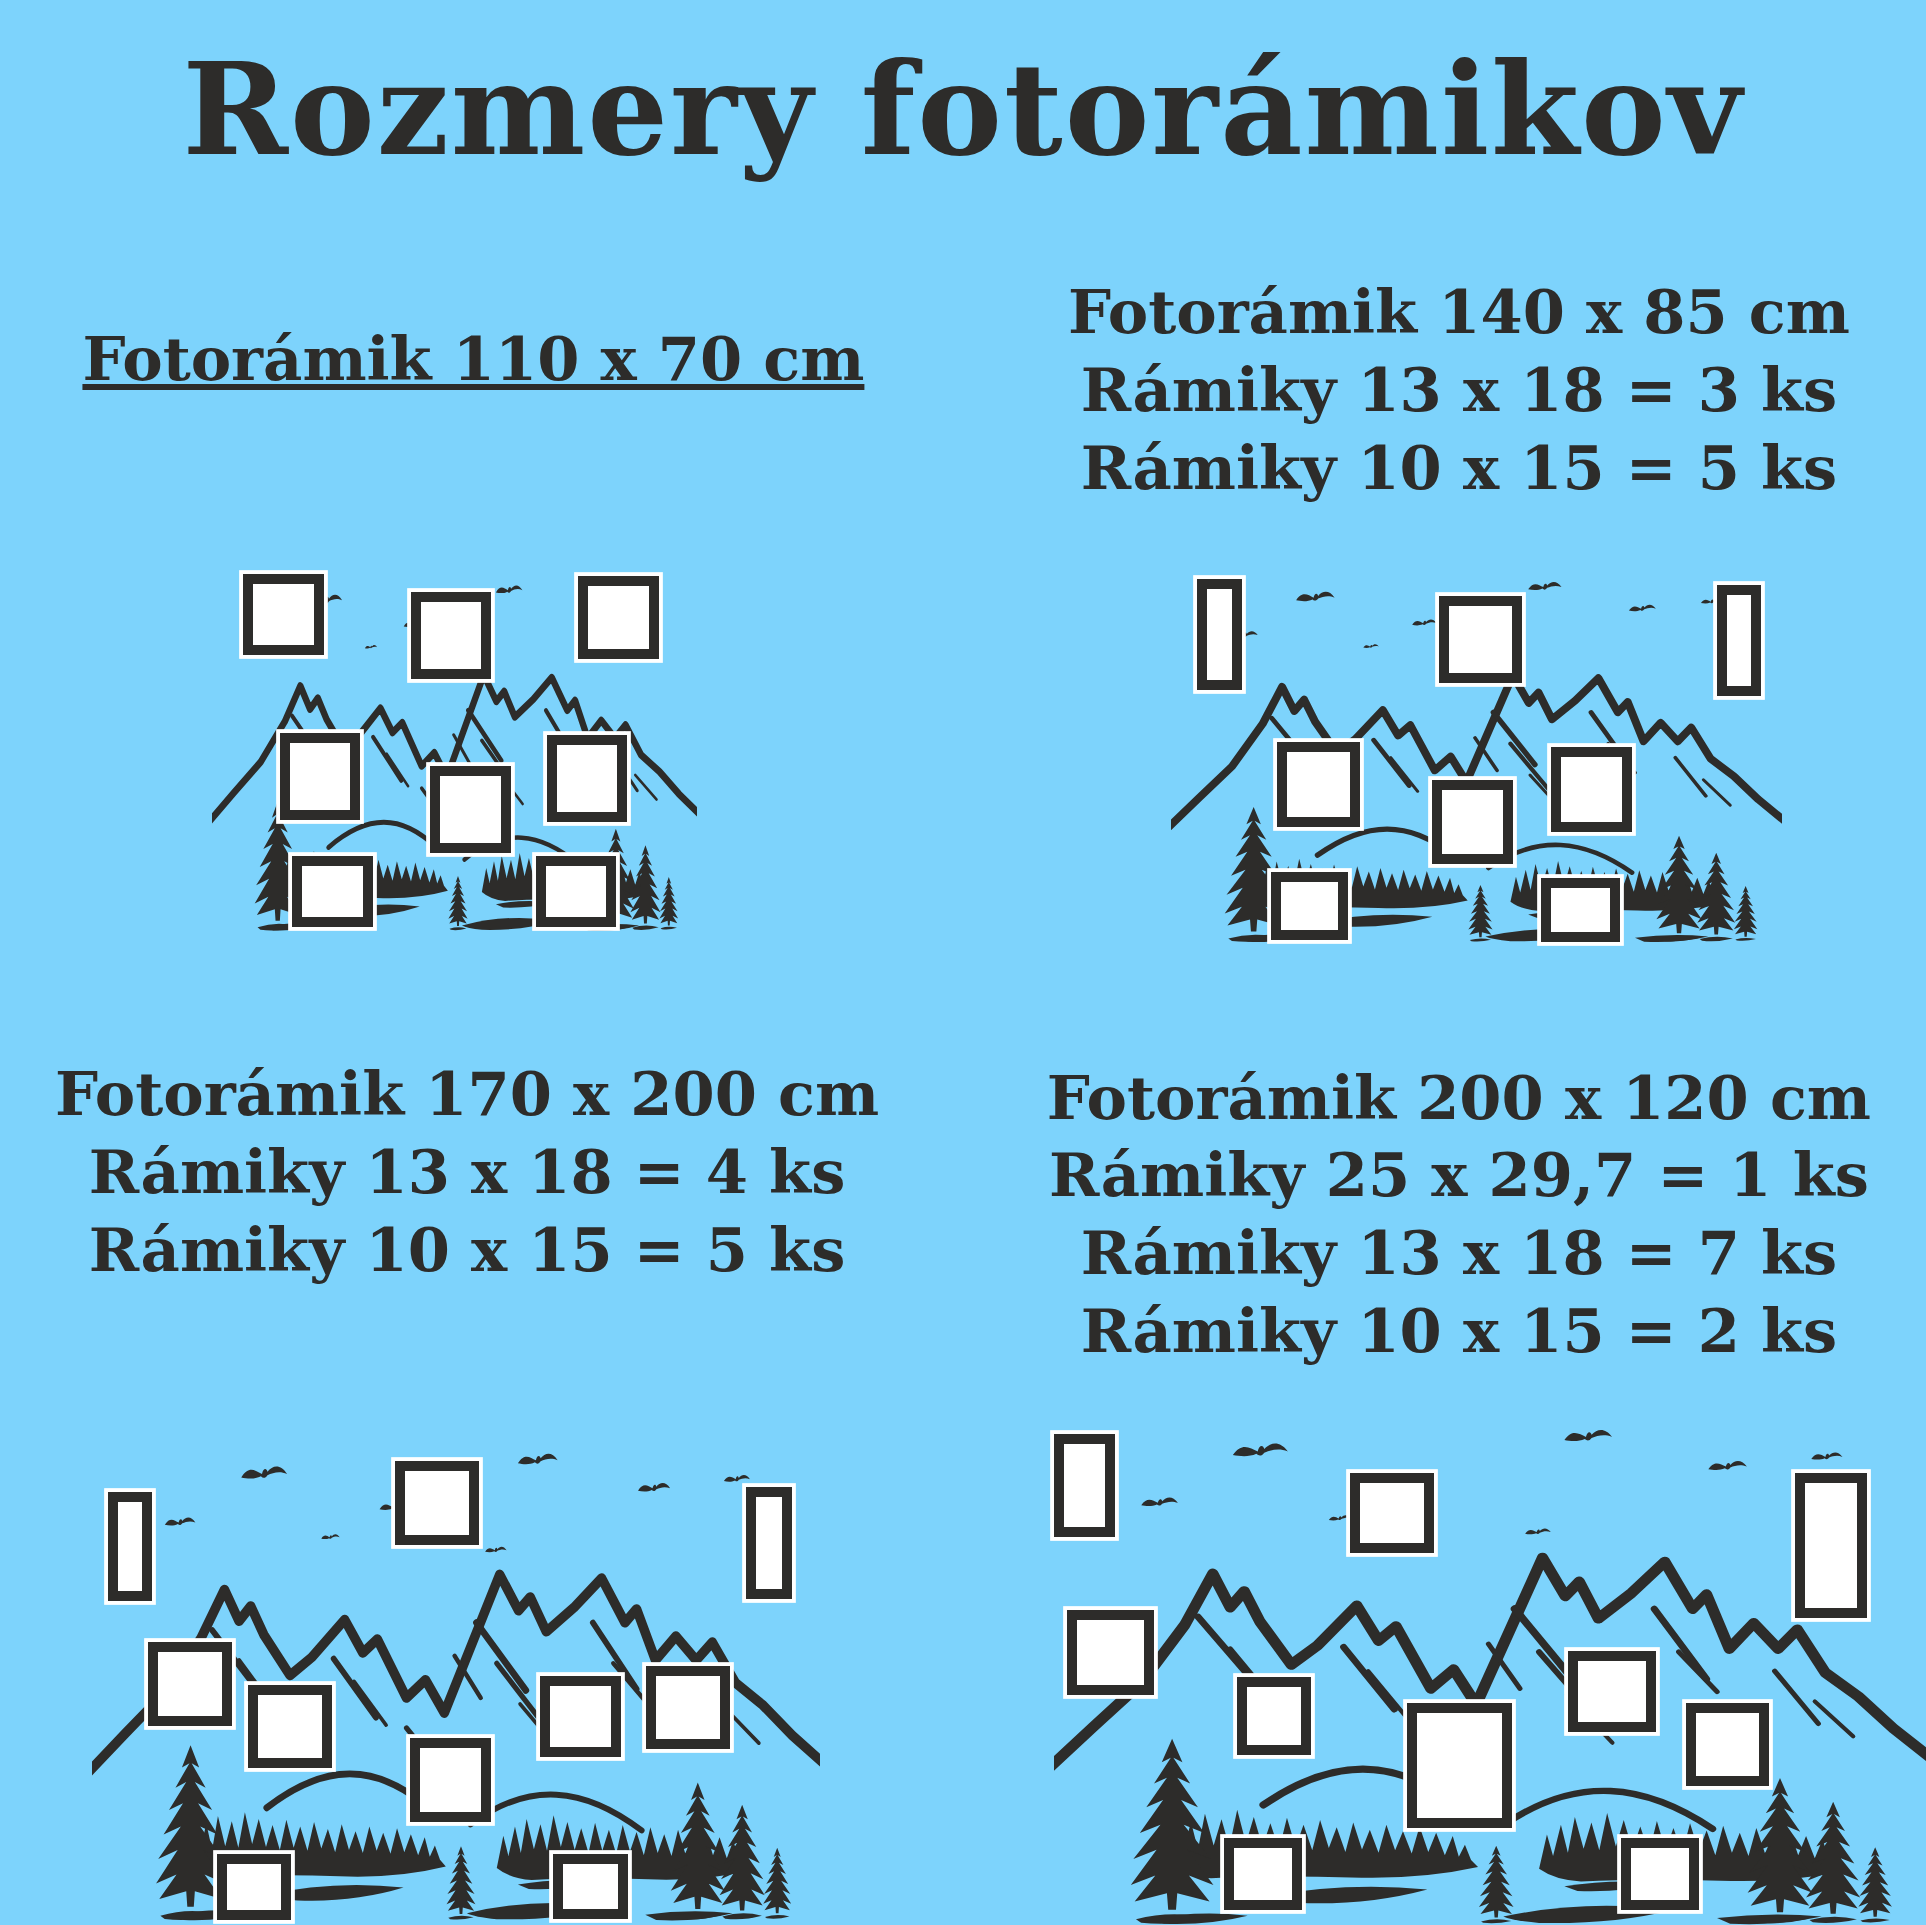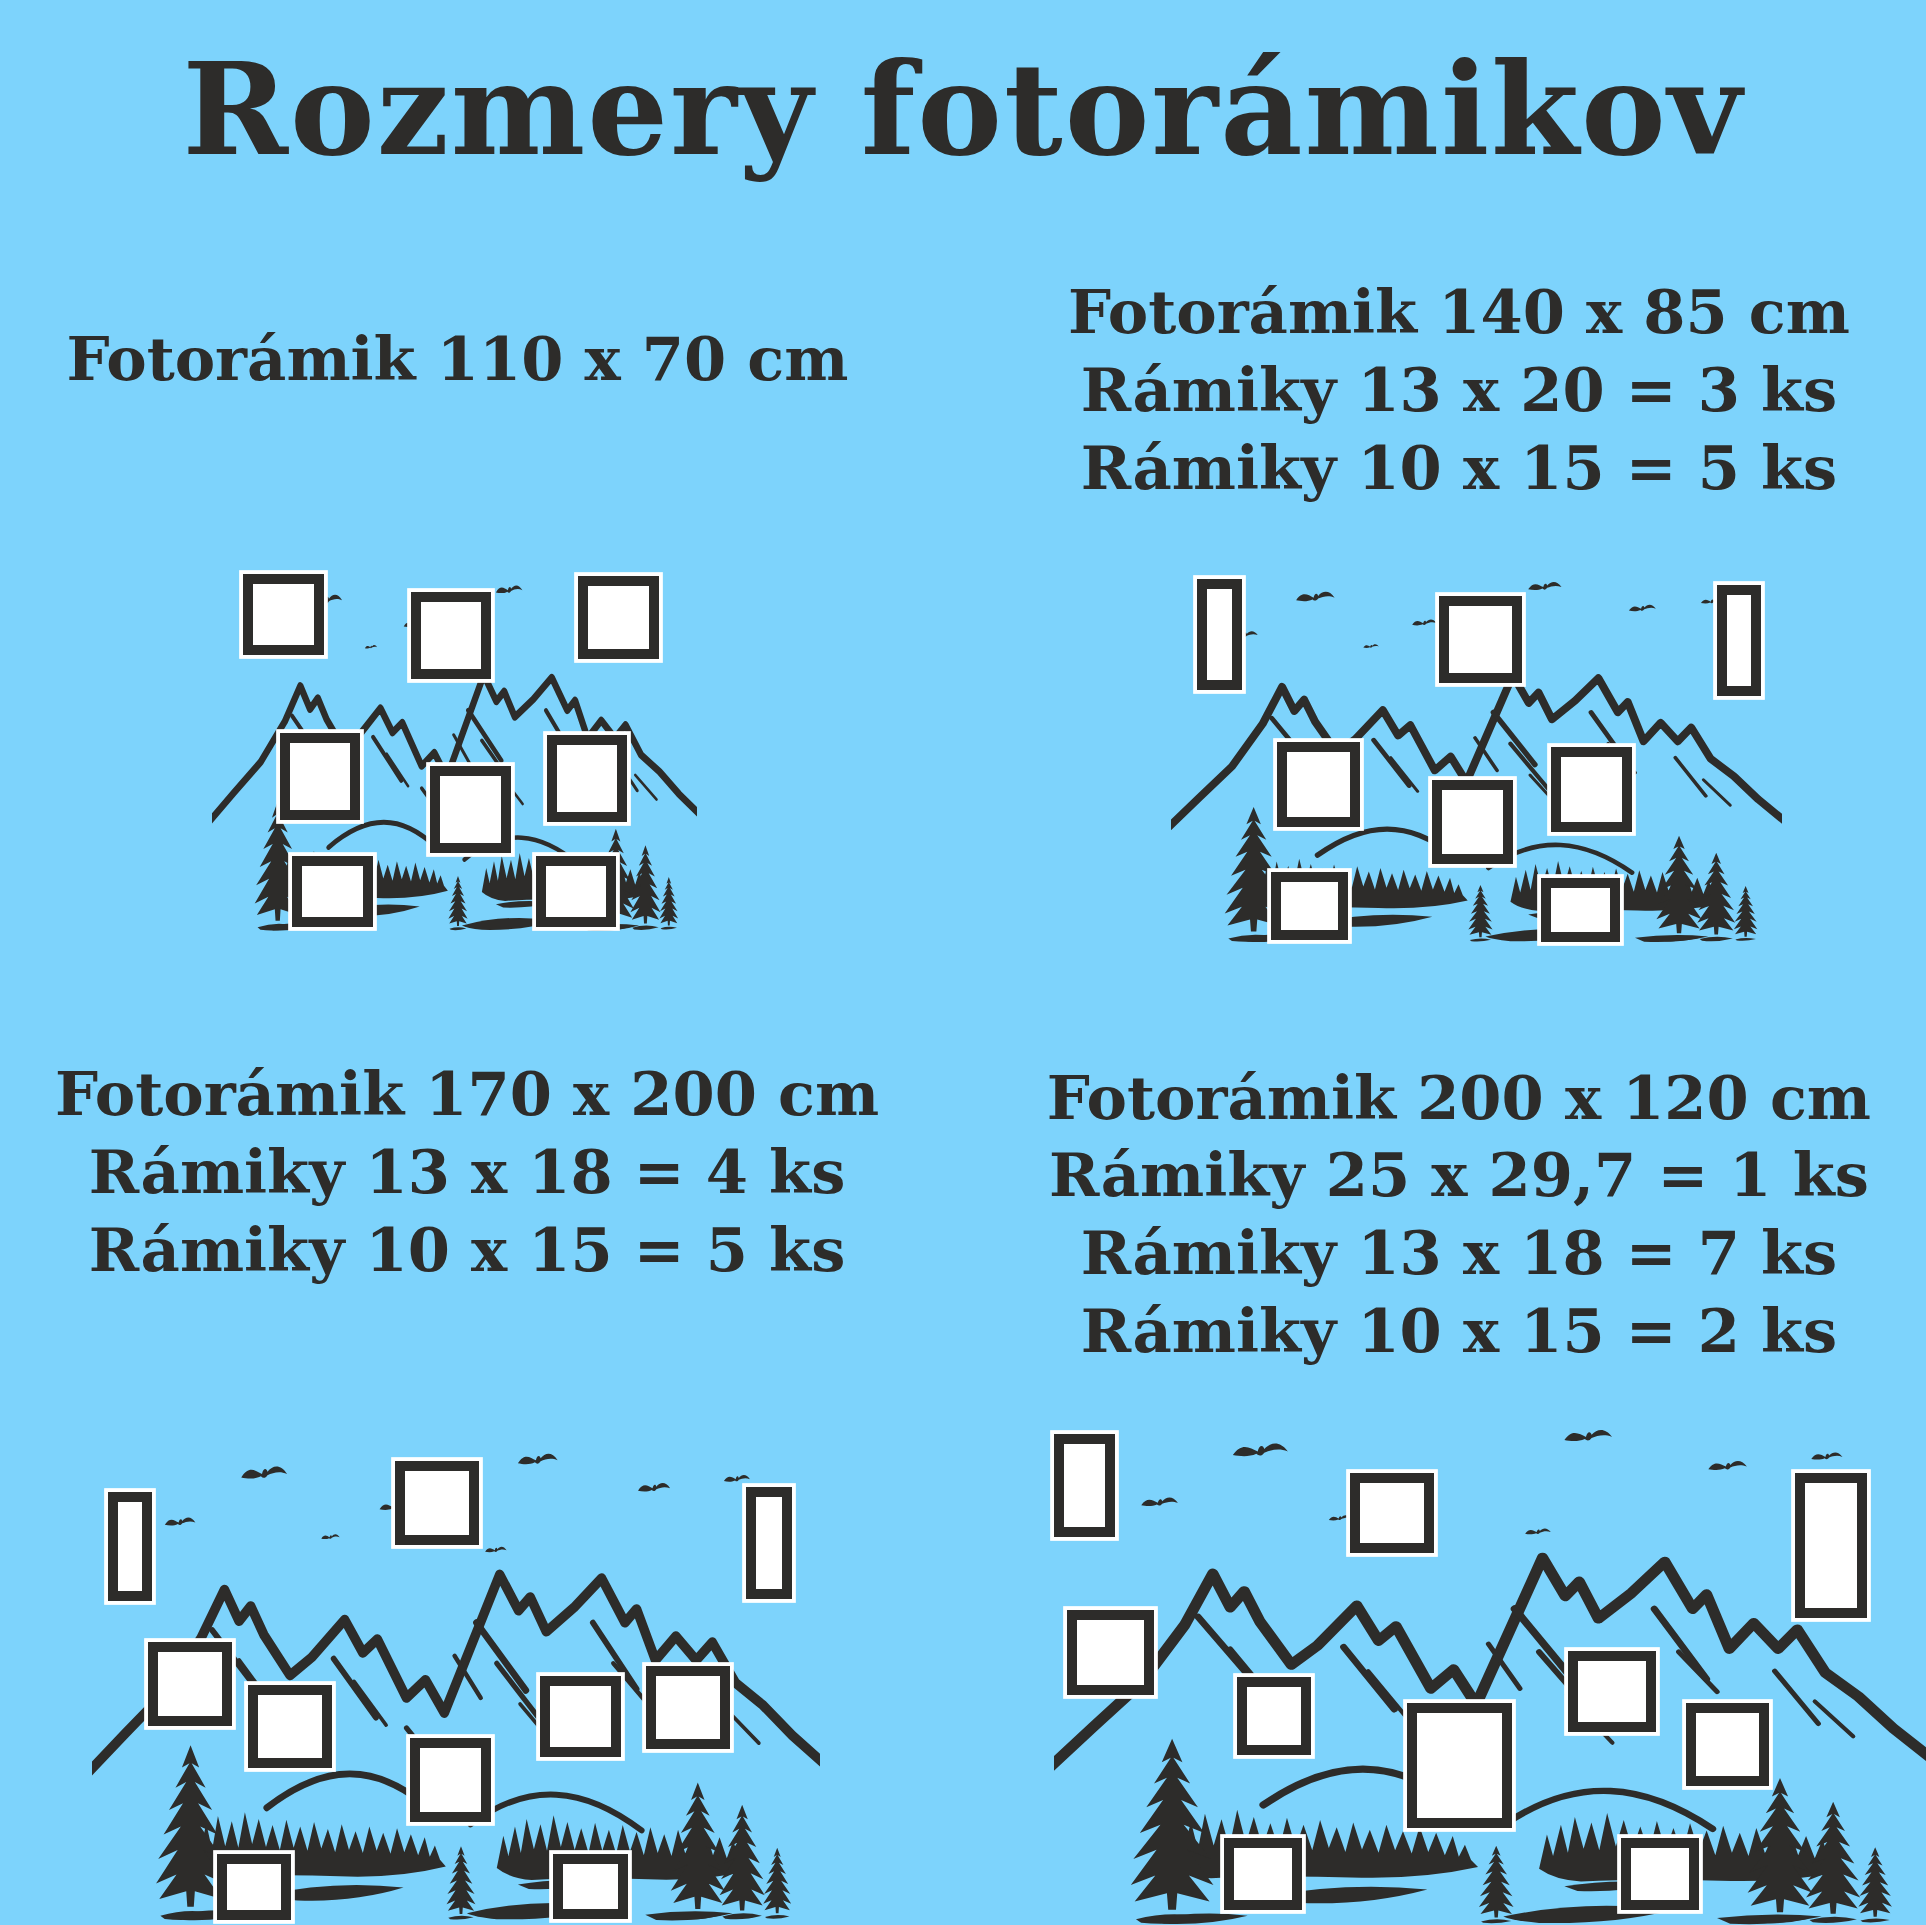--- a/index.html
+++ b/index.html
@@ -31,21 +31,21 @@
 
   .spec{
     position:absolute;
     text-align:center;
     font-weight:bold;
     font-size:3.15vw;
     line-height:1.28;
     white-space:nowrap;
     color:var(--ink);
   }
-  .q0 .spec{ left:0;     top:16.6%; width:47.5%; }
+  .q0 .spec{ left:16px;     top:16.6%; width:47.5%;text-decoration:underline; }
   .q1 .spec{ left:52%;   top:14.2%; width:47.5%; }
   .q2 .spec{ left:0;     top:54.8%; width:48.5%; }
   .q3 .spec{ left:51.5%; top:53.2%; width:48.5%;margin-top:34px; }
 
   .scene{ position:absolute; }
   .q0 .scene{ left:11%;   top:29.6%; width:25.2%; height:18.8%; }
   .q1 .scene{ left:60.8%; top:29.4%; width:31.7%; height:19.6%; }
   .q2 .scene{ left:4.8%;  top:74.4%; width:37.8%; height:25.4%; }
   .q3 .scene{ left:54.7%; top:73.1%; width:45.3%; height:26.9%; }
 
@@ -158,21 +158,21 @@
           <div class="photo-frame" style="left: 69%; top: 45.5%; width: 16.6%; height: 24%;"></div>
           <div class="photo-frame" style="left: 16.6%; top: 79%; width: 16.6%; height: 19.5%;"></div>
           <div class="photo-frame" style="left: 66.7%; top: 79%; width: 16.6%; height: 19.5%;"></div>
         </div>
     </div>
   </section>
 
   <section class="quadrant q1">
     <div class="spec">
         <div class="spec-line">Fotorámik 140 x 85 cm</div>
-        <div class="spec-line">Rámiky 13 x 20 = 3 ks</div>
+        <div class="spec-line">Rámiky 13 x 18 = 3 ks</div>
         <div class="spec-line">Rámiky 10 x 15 = 5 ks</div>
       </div>
     <div class="scene">
       <svg class="scene-art" viewBox="0 0 1000 650" preserveAspectRatio="none" aria-hidden="true">
         <use href="#scene"></use>
       </svg>
       <div class="frames-layer">
           <div class="photo-frame" style="left: 4.3%; top: 3.4%; width: 7.3%; height: 29.5%;"></div>
           <div class="photo-frame" style="left: 43.9%; top: 7.9%; width: 13.6%; height: 23%;"></div>
           <div class="photo-frame" style="left: 89.5%; top: 5%; width: 7.2%; height: 29.5%;"></div>

